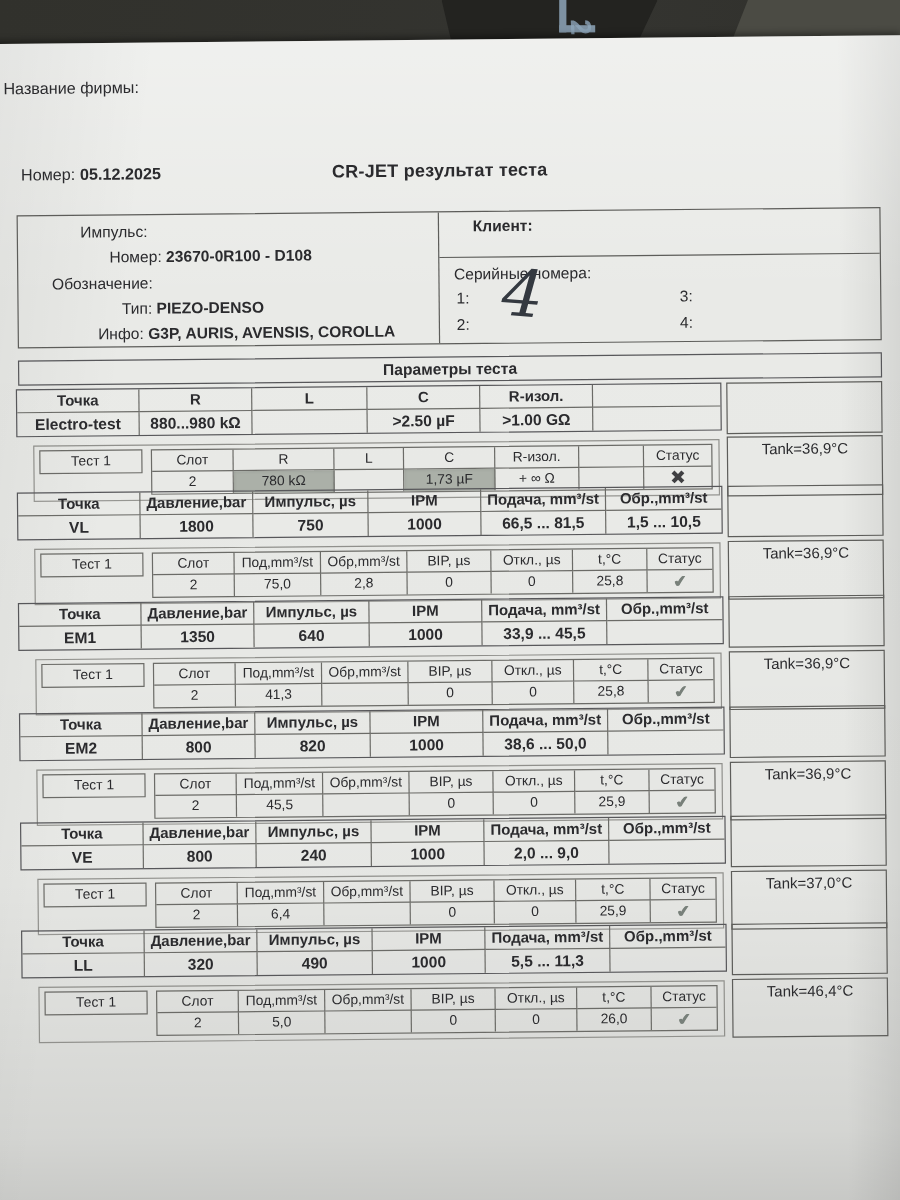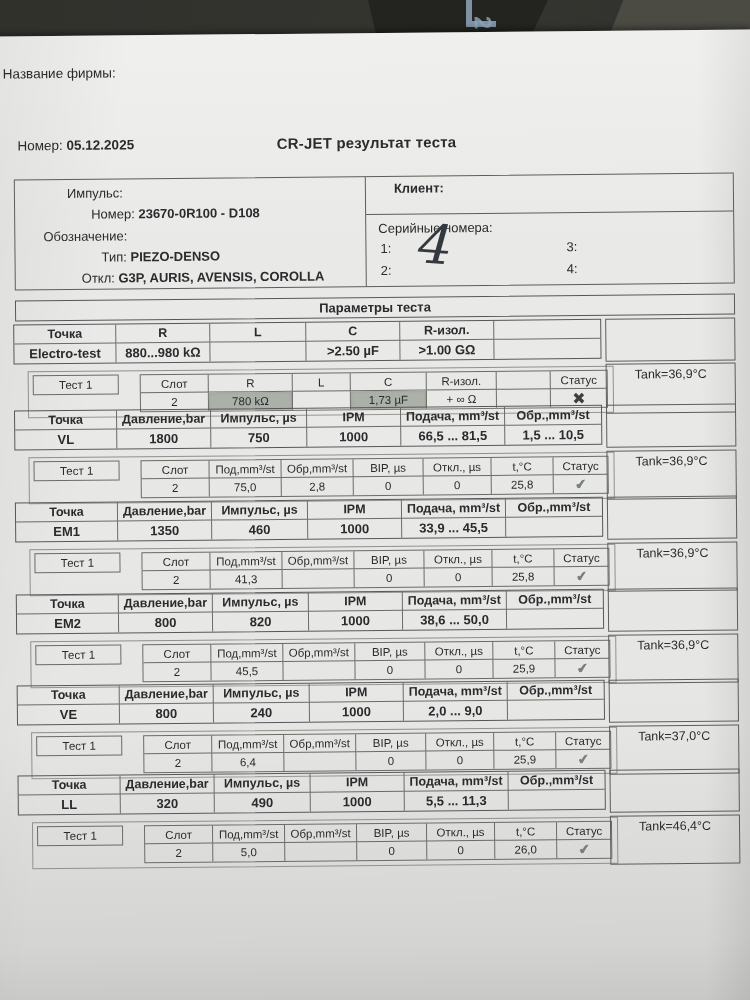--- a/index.html
+++ b/index.html
@@ -61,21 +61,21 @@
   .electro-spec{grid-template-columns:102px 94px 96px 94px 94px 106px;}
   .cell{border-right:1px solid #6b6b67;border-bottom:1px solid #6b6b67;
        display:flex;align-items:center;justify-content:center;overflow:hidden;white-space:nowrap;}
   .spec-grid .cell:nth-child(6n){border-right:none;}
   .spec-grid .cell:nth-child(n+7){border-bottom:none;}
   .cell.h{font-size:12.5px;font-weight:bold;}
   .cell.v{font-size:13px;font-weight:bold;}
 
   .test-wrap{position:absolute;left:14px;top:47px;display:flex;align-items:flex-start;
        border:1px solid #90908c;padding:3px 5px 4px 4px;}
-  .test-label-box{width:84px;height:18px;border:1px solid #6b6b67;margin-right:21px;
+  .test-label-box{width:84px;height:18px;border:1px solid #6b6b67;margin-right:7px;
        display:flex;align-items:center;justify-content:center;font-size:11.5px;}
   .test-grid{display:grid;grid-auto-rows:18px;border:1px solid #6b6b67;}
   .flow-test{grid-template-columns:68px 72px 72px 70px 68px 62px 54px;}
   .electro-test{grid-template-columns:68px 84px 58px 76px 70px 54px 56px;}
   .test-grid .cell{font-size:11.5px;font-weight:normal;}
   .test-grid .cell:nth-child(7n){border-right:none;}
   .test-grid .cell:nth-child(n+8){border-bottom:none;}
   .cell.hl{background:#abb0a8;box-shadow:inset 0 0 3px rgba(0,0,0,0.12);}
 
   .pass-glyph{color:#78807a;font-size:14px;transform:rotate(-6deg);text-shadow:.6px 0 0 #78807a;}
@@ -119,21 +119,21 @@
           <span class="bold">23670-0R100 - D108</span>
         </div>
         <div class="line pl3">
           <span>Обозначение:</span>
         </div>
         <div class="line pl4">
           <span>Тип:</span>
           <span class="bold">PIEZO-DENSO</span>
         </div>
         <div class="line pl5">
-          <span>Откл:</span>
+          <span>Инфо:</span>
           <span class="bold">G3P, AURIS, AVENSIS, COROLLA</span>
         </div>
       </div>
       <div class="info-right">
         <div class="abs client-label">Клиент:</div>
         <div class="abs client-divider"></div>
         <div class="abs serials-label">Серийные номера:</div>
         <div class="abs serial-1">1:</div>
         <div class="abs serial-3">3:</div>
         <div class="abs serial-2">2:</div>
@@ -232,21 +232,21 @@
   <div class="section flow-sec" style="top: 466px;">
     <div class="spec-grid flow-spec">
       <div class="cell h">Точка</div>
       <div class="cell h">Давление,bar</div>
       <div class="cell h">Импульс, µs</div>
       <div class="cell h">IPM</div>
       <div class="cell h">Подача, mm³/st</div>
       <div class="cell h">Обр.,mm³/st</div>
       <div class="cell v">EM1</div>
       <div class="cell v">1350</div>
-      <div class="cell v">460</div>
+      <div class="cell v">640</div>
       <div class="cell v">1000</div>
       <div class="cell v">33,9 ... 45,5</div>
       <div class="cell v"></div>
     </div>
     <div class="test-wrap">
       <div class="test-label-box">Тест 1</div>
       <div class="test-grid flow-test">
         <div class="cell">Слот</div>
         <div class="cell">Под,mm³/st</div>
         <div class="cell">Обр,mm³/st</div>

